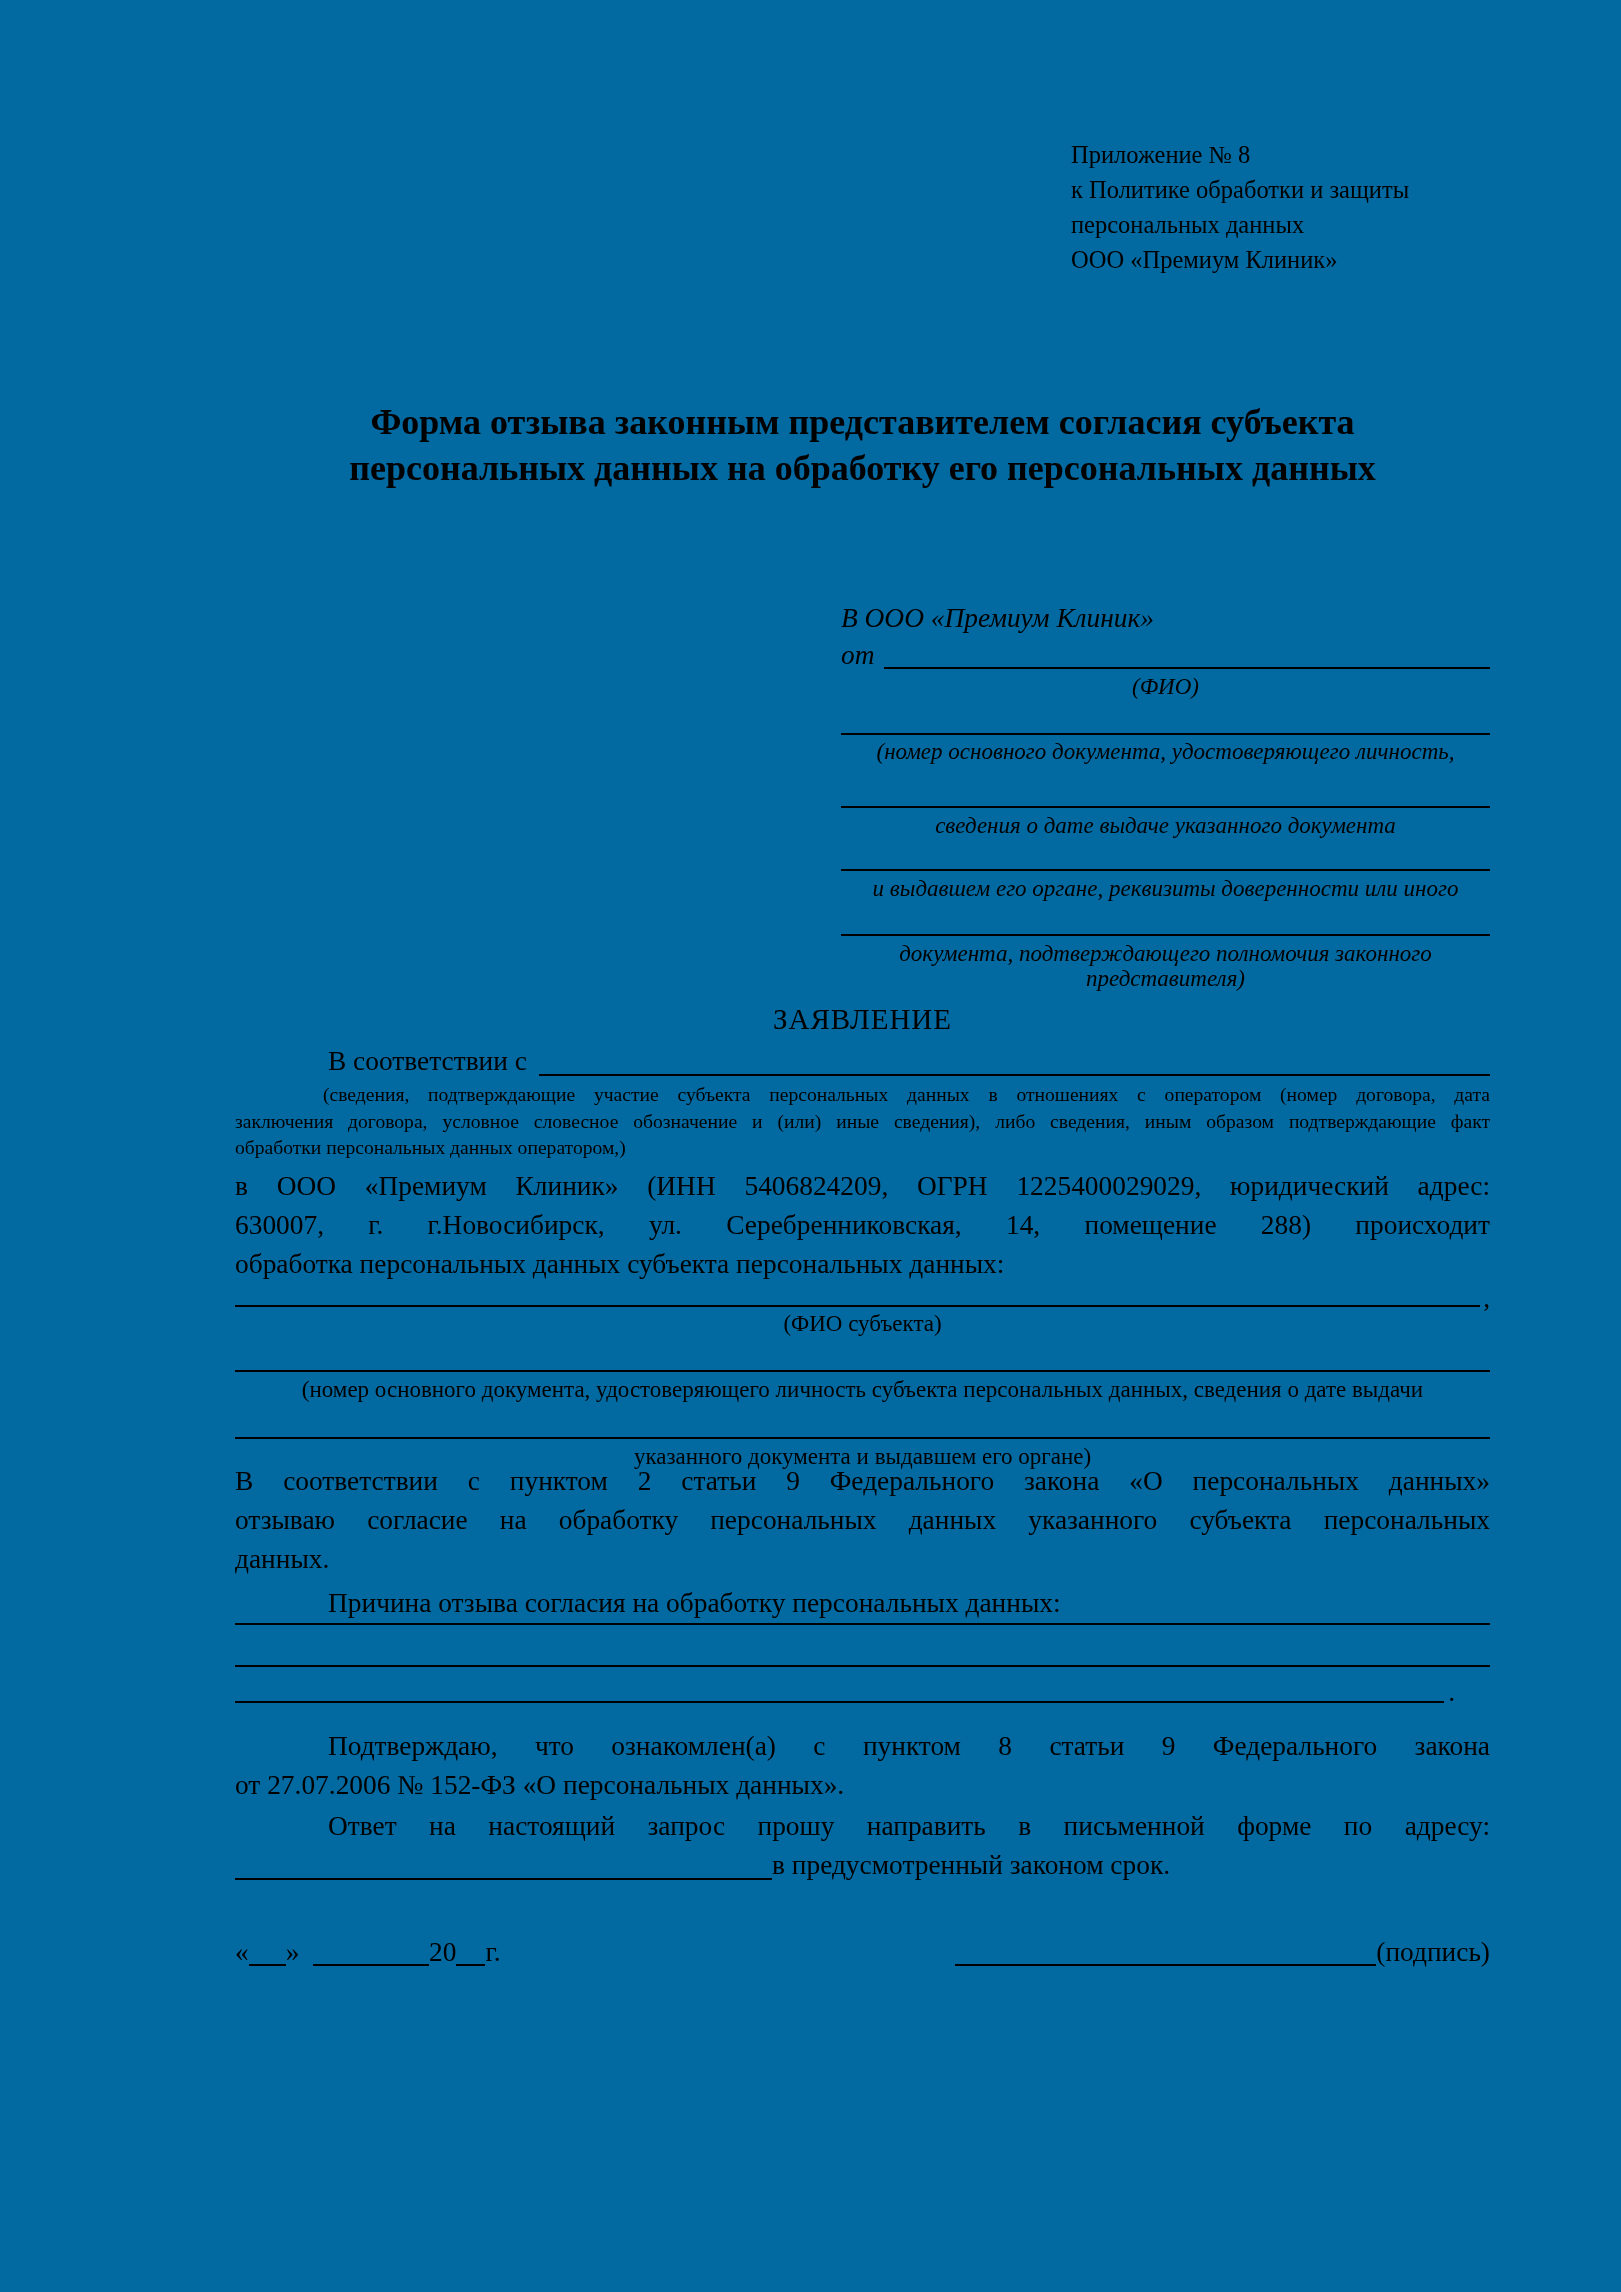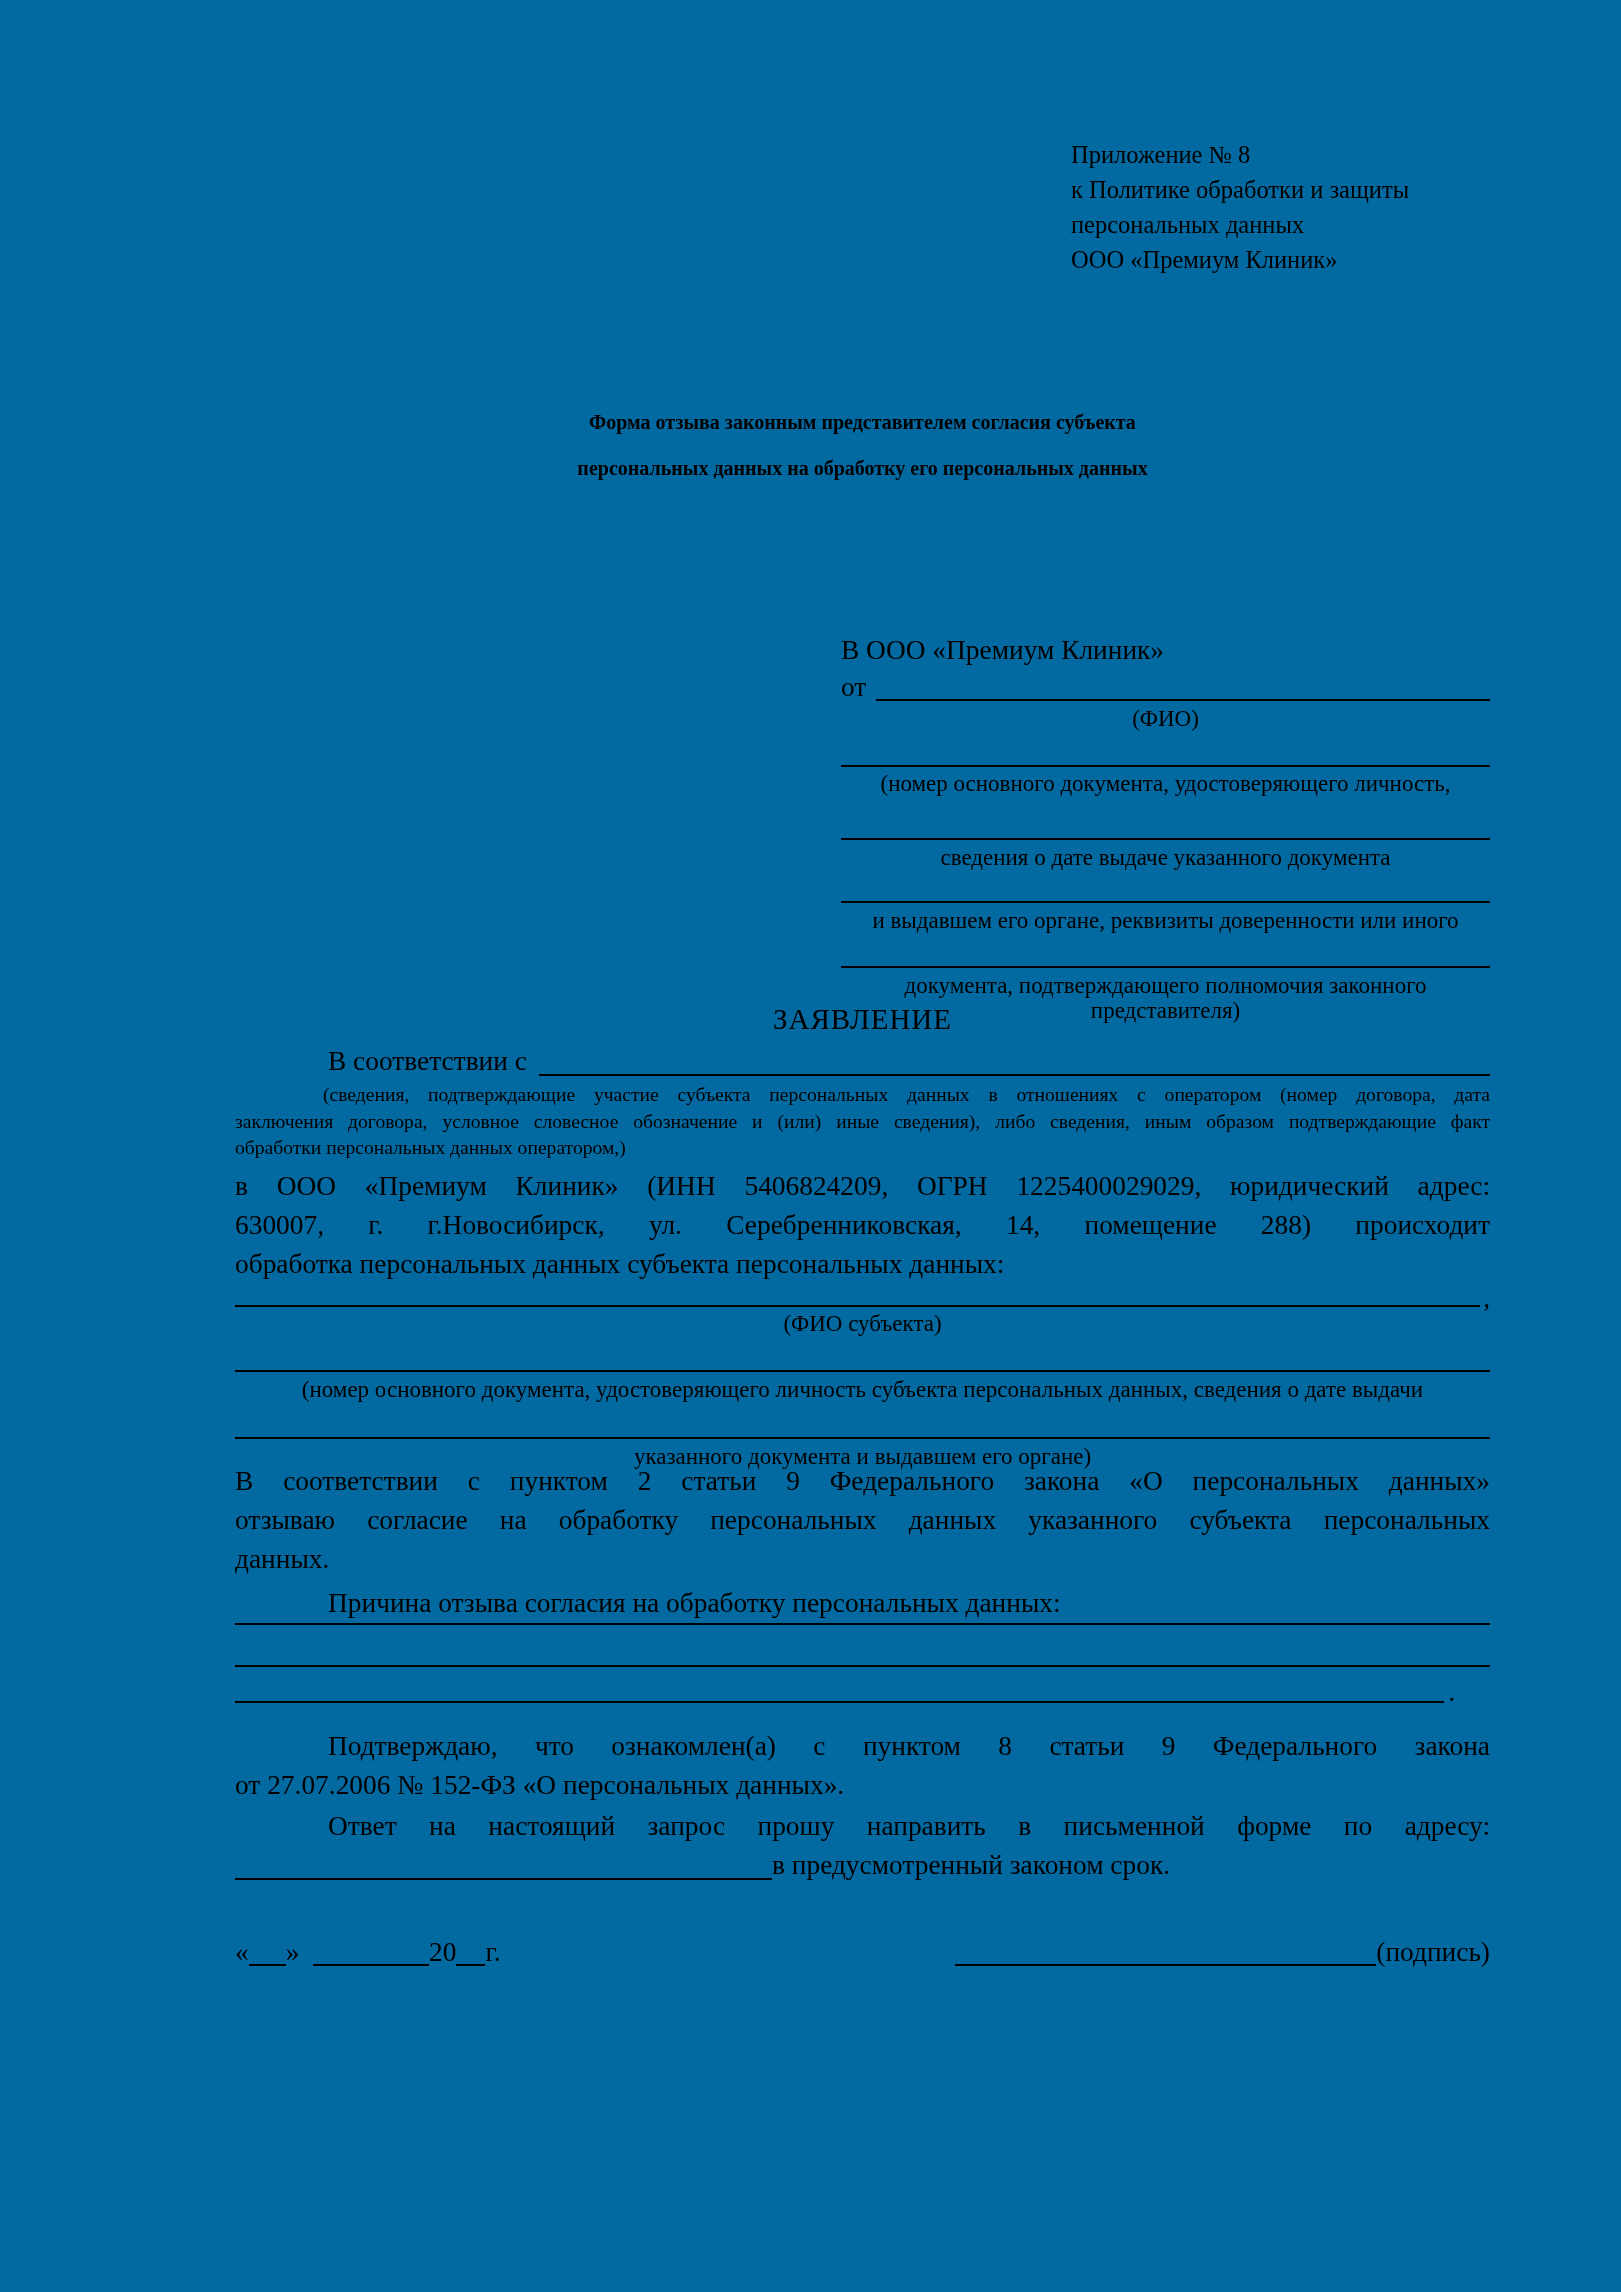--- a/index.html
+++ b/index.html
@@ -14,25 +14,25 @@
   }
   .abs { position:absolute; }
 
   
   .appendix { left:1071px; top:137px; font-size:24.5px; line-height:35px; }
 
   
   .doc-title {
     left:235px; top:399px; width:1255px;
     text-align:center; font-weight:700;
-    font-size:20px; line-height:46px;
+    font-size:36px; line-height:46px;
   }
 
   
-  .recipient { left:841px; top:632px; width:649px; font-size:27.4px; line-height:37px; }
+  .recipient { left:841px; top:600px; width:649px; font-size:27.4px; line-height:37px;font-style:italic; }
   .from-row { display:flex; }
   .from-row .from-lbl { padding-right:9.8px; }
   .ufill { flex:1; border-bottom:2.9px solid #000; margin-bottom:4.9px; }
   .smallcap { font-size:23px; line-height:25.5px; text-align:center; }
   .fline { height:0; border-bottom:2.9px solid #000; }
   .fcap { margin-top:4.9px; }
   .mt1 { margin-top:33px; } .mt2 { margin-top:41px; }
   .mt3 { margin-top:31px; } .mt4 { margin-top:32px; }
 
   

